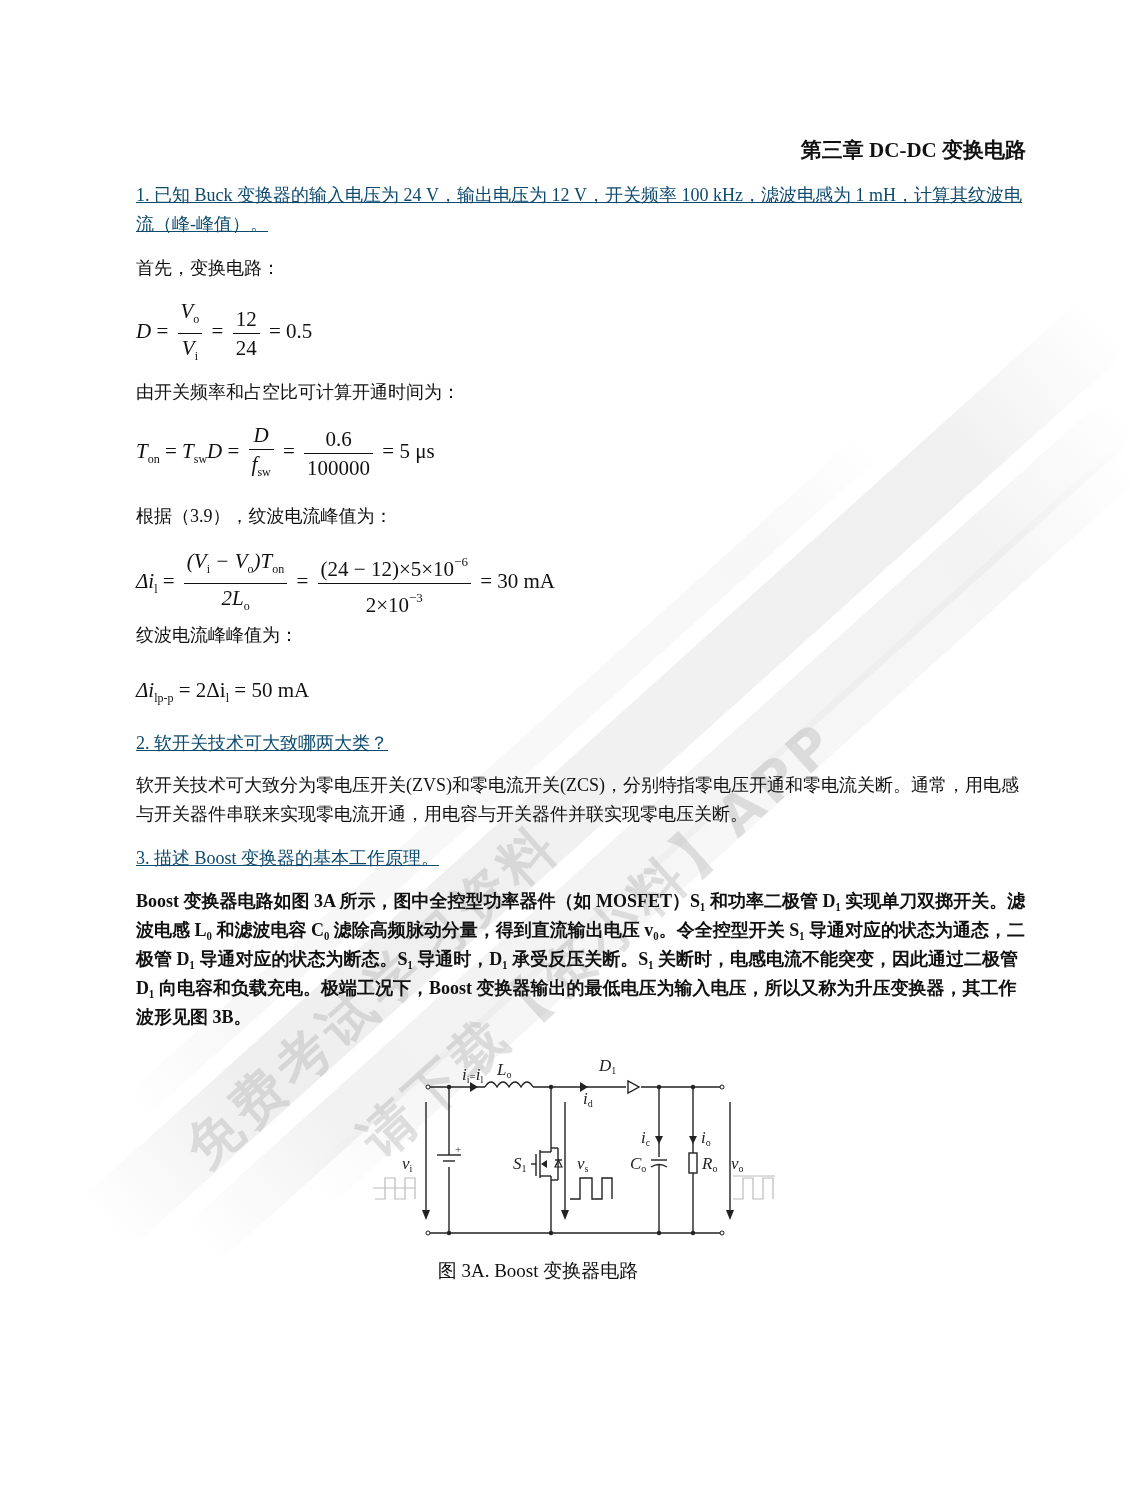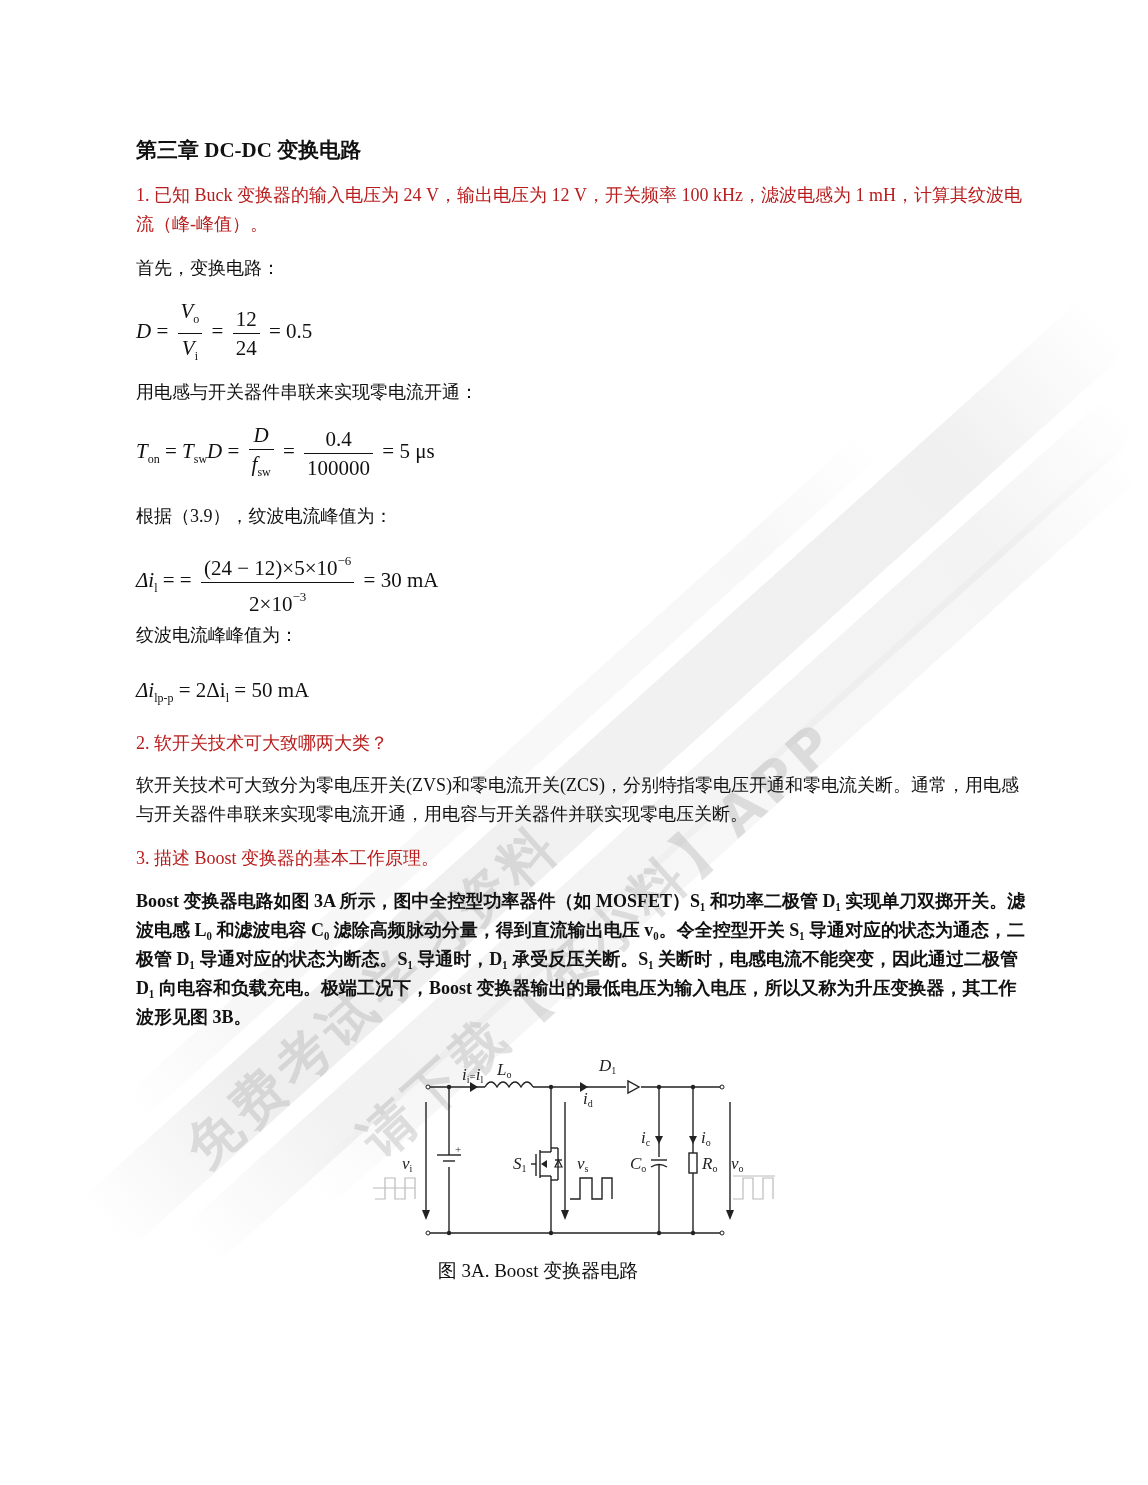--- a/index.html
+++ b/index.html
@@ -4,23 +4,23 @@
 <style>
   html, body { margin:0; padding:0; background:#ffffff; }
   body { width:1148px; height:1485px; position:relative; overflow:hidden;
          font-family:"Liberation Serif","DejaVu Serif",serif; color:#111; }
   .watermark { position:absolute; left:0; top:0; width:1148px; height:1485px; pointer-events:none; overflow:hidden; }
   .wm-band { position:absolute; background:linear-gradient(90deg, rgba(230,230,230,0) 0%, rgba(225,225,225,0.55) 15%, rgba(232,232,232,0.6) 50%, rgba(225,225,225,0.5) 85%, rgba(230,230,230,0) 100%);
              transform-origin:left top; }
   .wm-text { position:absolute; color:rgba(170,170,170,0.35); font-weight:bold;
              font-family:"DejaVu Sans",sans-serif; transform-origin:left top; white-space:nowrap; letter-spacing:6px; }
   .content { position:absolute; left:136px; top:0; width:890px; }
-  .title { position:absolute; top:136px; left:0; width:890px; text-align:left; font-size:21px; font-weight:bold; }
+  .title { position:absolute; top:136px; left:0; width:890px; text-align:right; font-size:21px; font-weight:bold; }
   .p { position:absolute; left:0; width:890px; font-size:18px; line-height:29px; }
-  .red { color:#b91c1c; }
+  .red { color:#0c4a6e;text-decoration:underline; }
   .eq { position:absolute; left:0; font-size:21px; white-space:nowrap; font-family:"Liberation Serif",serif; }
   .frac { display:inline-block; vertical-align:middle; text-align:center; margin:0 4px; }
   .frac .num { display:block; border-bottom:1.2px solid #111; padding:0 3px 1px; line-height:26px; }
   .frac .den { display:block; padding:1px 3px 0; line-height:26px; }
   i.v { font-style:italic; }
   sub.s { font-size:12px; vertical-align:-5px; font-style:normal; }
   sup.s { font-size:13px; vertical-align:10px; }
   .caption { position:absolute; top:1258px; left:0; width:1076px; text-align:center; font-size:19px; }
   svg text { font-family:"Liberation Serif",serif; }
 </style>
@@ -43,35 +43,35 @@
   <div class="p red" style="top:181px;">1. 已知 Buck 变换器的输入电压为 24 V，输出电压为 12 V，开关频率 100 kHz，滤波电感为 1 mH，计算其纹波电流（峰-峰值）。</div>
   <div class="p" style="top:254px;">首先，变换电路：</div>
 
   <div class="eq" style="top:298px;">
     <i class="v">D</i> =
     <span class="frac"><span class="num"><i class="v">V</i><sub class="s">o</sub></span><span class="den"><i class="v">V</i><sub class="s">i</sub></span></span> =
     <span class="frac"><span class="num">12</span><span class="den">24</span></span>
     <span>= 0.5</span>
   </div>
 
-  <div class="p" style="top:378px;">用电感与开关器件串联来实现零电流开通：</div>
+  <div class="p" style="top:378px;">由开关频率和占空比可计算开通时间为：</div>
 
   <div class="eq" style="top:422px;">
     <i class="v">T</i><sub class="s">on</sub> =
     <i class="v">T</i><sub class="s">sw</sub><i class="v">D</i> =
     <span class="frac"><span class="num"><i class="v">D</i></span><span class="den"><i class="v">f</i><sub class="s">sw</sub></span></span> =
-    <span class="frac"><span class="num">0.4</span><span class="den">100000</span></span>
+    <span class="frac"><span class="num">0.6</span><span class="den">100000</span></span>
     <span>= 5  μs</span>
   </div>
 
   <div class="p" style="top:502px;">根据（3.9），纹波电流峰值为：</div>
 
   <div class="eq" style="top:548px;">
     <i class="v">Δi</i><sub class="s">l</sub> =
-     =
+    <span class="frac"><span class="num"><i class="v">(V</i><sub class="s">i</sub><i class="v"> − V</i><sub class="s">o</sub><i class="v">)T</i><sub class="s">on</sub></span><span class="den"><i class="v">2L</i><sub class="s">o</sub></span></span> =
     <span class="frac"><span class="num"><span>(24 − 12)×5×10</span><sup class="s">−6</sup></span><span class="den"><span>2×10</span><sup class="s">−3</sup></span></span>
     <span>= 30  mA</span>
   </div>
 
   <div class="p" style="top:621px;">纹波电流峰峰值为：</div>
 
   <div class="eq" style="top:678px;">
     <i class="v">Δi</i><sub class="s">lp-p</sub>
     <span>= 2Δi</span><sub class="s">l</sub>
     <span>= 50  mA</span>

